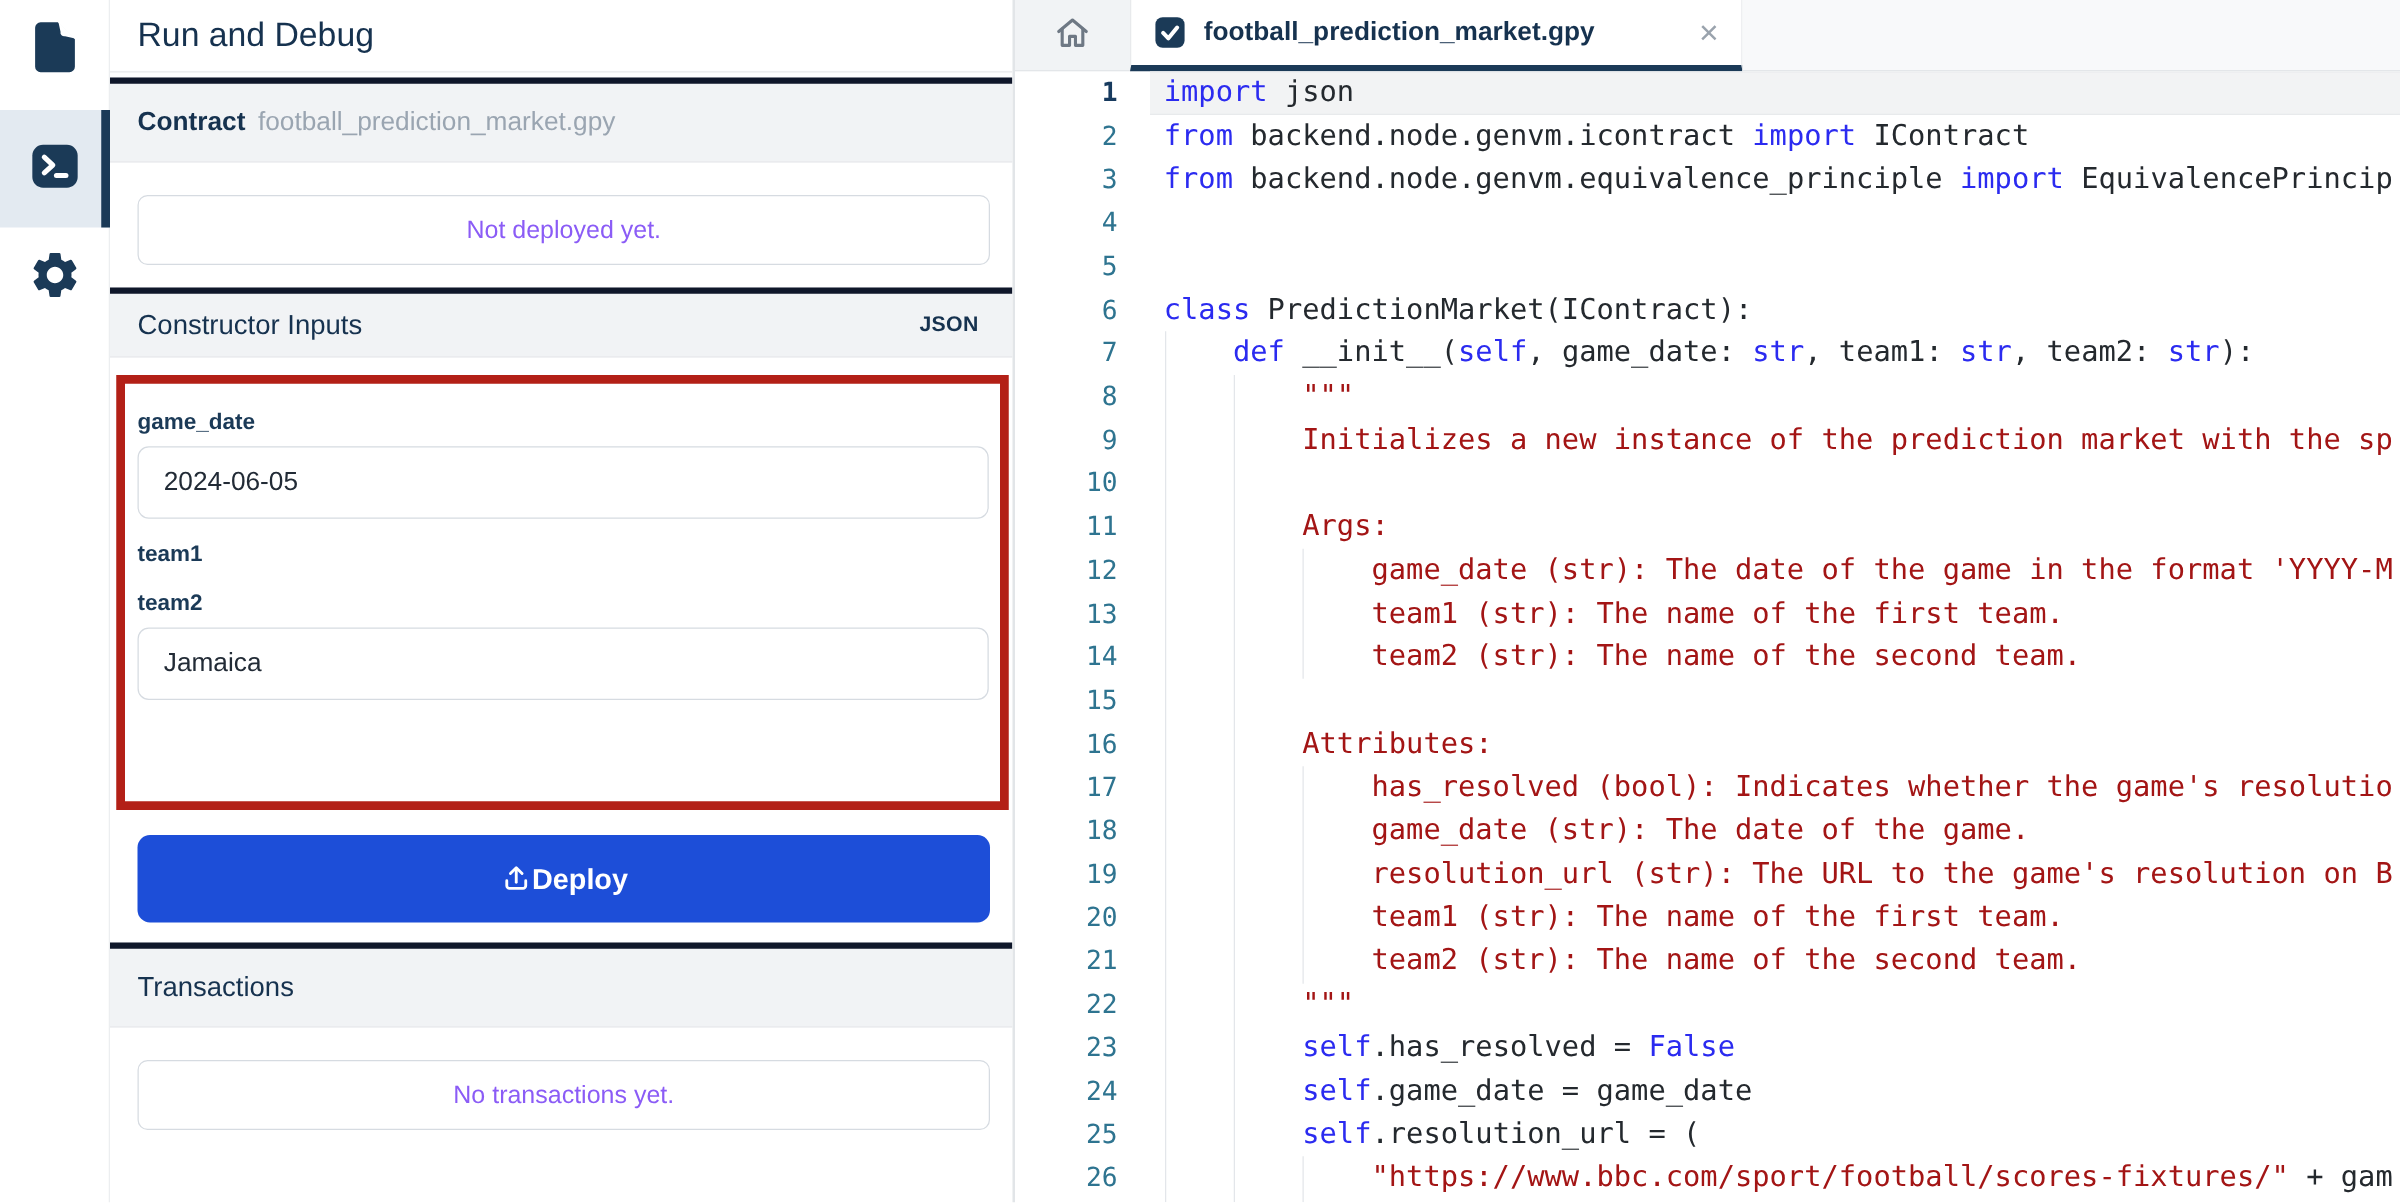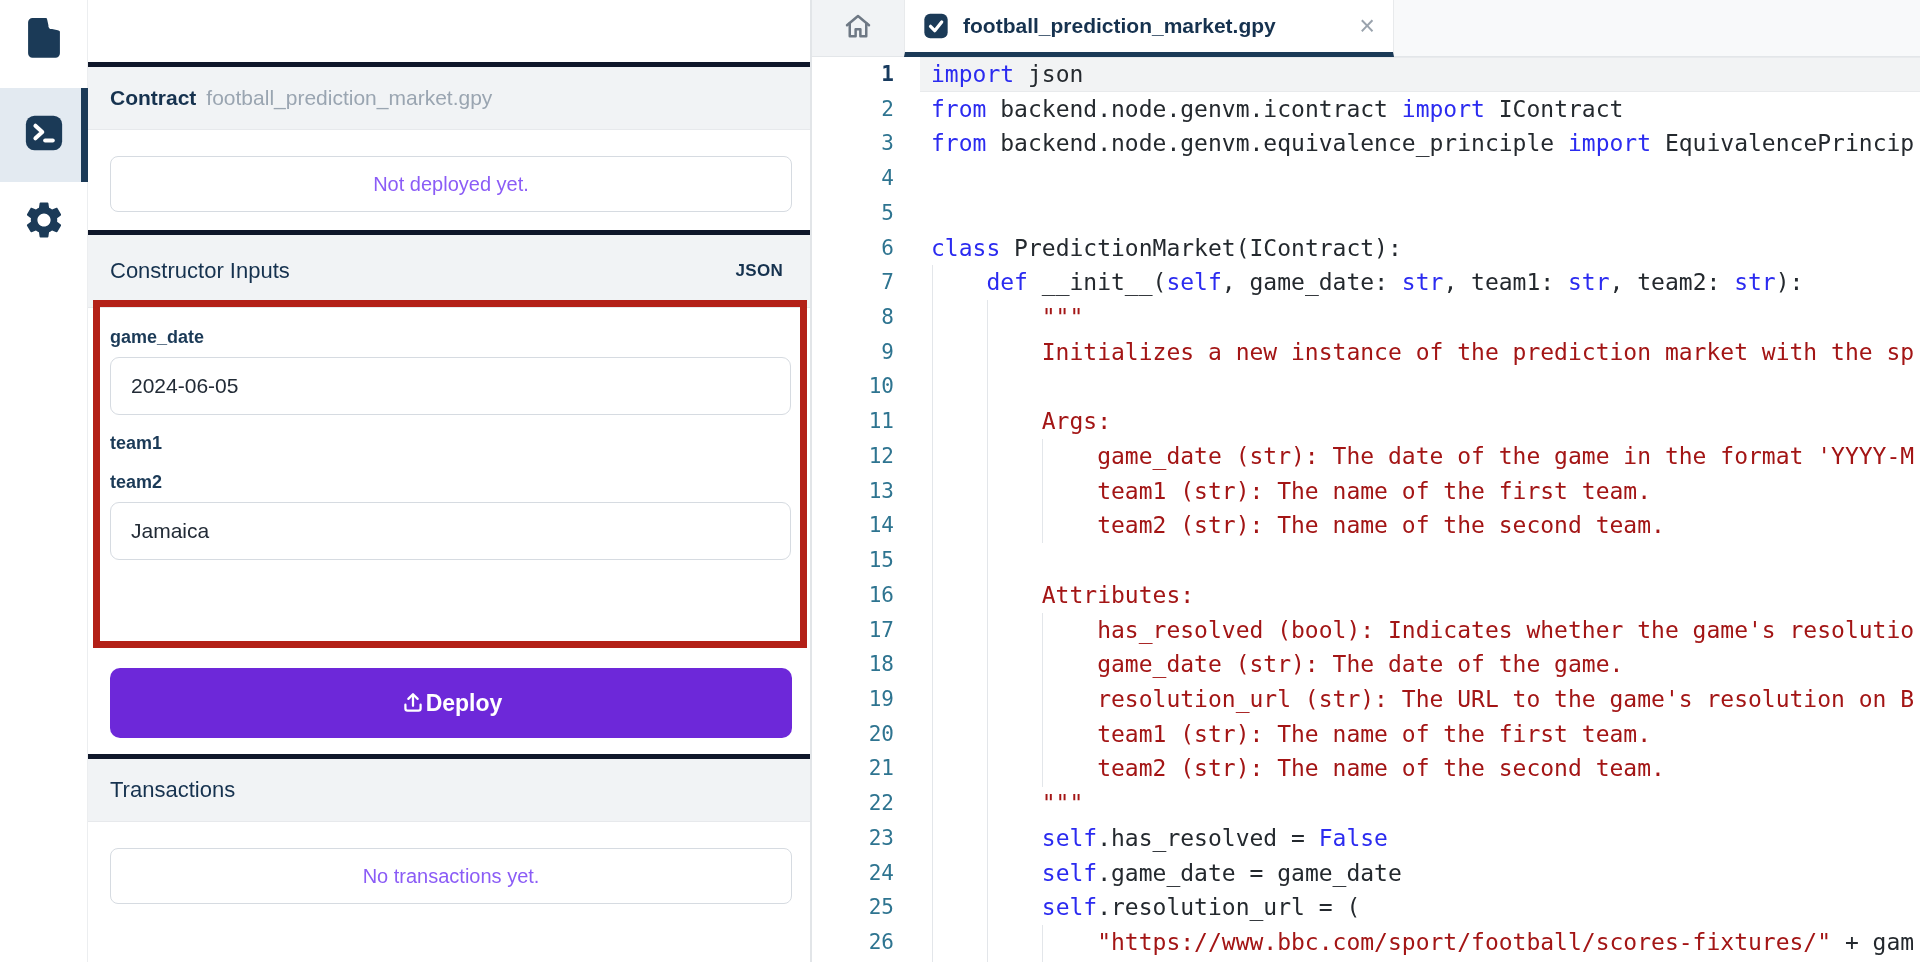--- a/index.html
+++ b/index.html
@@ -23,21 +23,21 @@
   .panel-header { position:absolute; left:0; top:0; width:722px; height:58px;
                   border-bottom:1px solid #e7e9ec; display:flex; align-items:center; padding-left:22px; }
   .panel-title { font-size:27px; font-weight:500; color:#16324f; }
 
   .band { position:absolute; left:0; width:722px; background:#f1f3f5;
           border-top:5px solid #0f172a; border-bottom:1px solid #e7e9ec;
           display:flex; align-items:center; padding:0 27px 0 22px; }
   .band-contract { top:62px; height:68px; }
   .contract-label { font-size:21px; font-weight:700; color:#16324f; }
   .contract-file  { font-size:21px; color:#9aa5b1; margin-left:10px; }
-  .band-constructor { top:230px; height:78px; justify-content:space-between; }
+  .band-constructor { top:230px; height:56px; justify-content:space-between; }
   .band-title { font-size:22px; font-weight:500; color:#16324f; }
   .json-toggle { font-size:17px; font-weight:700; color:#16324f; cursor:pointer; letter-spacing:.3px; }
   .band-transactions { top:754px; height:68px; }
 
   .empty-box { position:absolute; left:22px; right:18px; height:56px;
                border:1px solid #d6dbe1; border-radius:8px; background:#fff;
                display:flex; align-items:center; justify-content:center;
                font-size:20px; color:#8b5cf6; }
   .box-deploy-status { top:156px; }
   .box-no-tx { top:848px; }
@@ -46,21 +46,21 @@
   .annotation-rect { position:absolute; left:5px; right:3px; top:300px; height:348px;
                      border:7px solid #b32017; padding:20px 9px 0 10px; background:transparent; }
   .field-label { font-size:18px; font-weight:700; color:#1b3a57; height:21px; line-height:21px; }
   .field-input { display:block; width:100%; height:58px; margin-top:9px;
                  border:1px solid #d6dbe1; border-radius:9px; background:#fff;
                  font-family:"Liberation Sans", sans-serif; font-size:21px; color:#222b36;
                  padding:0 4px 0 20px; outline:none; }
   .field-gap { margin-top:18px; }
 
   .deploy-btn { position:absolute; left:22px; right:18px; top:668px; height:70px;
-                background:#6d28d9; border:none; border-radius:10px; cursor:pointer;
+                background:#1d4ed8; border:none; border-radius:10px; cursor:pointer;
                 display:flex; align-items:center; justify-content:center; gap:0;text-align:right; }
   .deploy-label { color:#fff; font-size:23px; font-weight:700;
                   font-family:"Liberation Sans", sans-serif; }
 
   
   .editor { position:absolute; left:810px; top:0; width:1110px; height:962px;
             border-left:2px solid #e2e5e8; background:#fff; }
   .tabbar { position:absolute; left:0; top:0; width:1110px; height:57px; display:flex; }
   .home-btn { width:92px; height:57px; background:#f1f3f5; border-bottom:1px solid #e3e6e9;
               display:flex; align-items:center; justify-content:center; cursor:pointer; }
@@ -120,20 +120,23 @@
     <div class="ab-item ab-settings">
       <span>
         <svg width="44" height="44" viewBox="0 0 24 24">
           <path fill="#1b3a57" d="M19.14,12.94c0.04-0.3,0.06-0.61,0.06-0.94c0-0.32-0.02-0.64-0.07-0.94l2.03-1.58c0.18-0.14,0.23-0.41,0.12-0.61l-1.92-3.32c-0.12-0.22-0.37-0.29-0.59-0.22l-2.39,0.96c-0.5-0.38-1.03-0.7-1.62-0.94L14.4,2.81c-0.04-0.24-0.24-0.41-0.48-0.41h-3.84c-0.24,0-0.43,0.17-0.47,0.41L9.25,5.35C8.66,5.59,8.12,5.92,7.63,6.29L5.24,5.33c-0.22-0.08-0.47,0-0.59,0.22L2.74,8.87C2.62,9.08,2.66,9.34,2.86,9.48l2.03,1.58C4.84,11.36,4.8,11.69,4.8,12s0.02,0.64,0.07,0.94l-2.03,1.58c-0.18,0.14-0.23,0.41-0.12,0.61l1.92,3.32c0.12,0.22,0.37,0.29,0.59,0.22l2.39-0.96c0.5,0.38,1.03,0.7,1.62,0.94l0.36,2.54c0.05,0.24,0.24,0.41,0.48,0.41h3.84c0.24,0,0.44-0.17,0.47-0.41l0.36-2.54c0.59-0.24,1.13-0.56,1.62-0.94l2.39,0.96c0.22,0.08,0.47,0,0.59-0.22l1.92-3.32c0.12-0.22,0.07-0.47-0.12-0.61L19.14,12.94z M12,15.6c-1.98,0-3.6-1.62-3.6-3.6s1.62-3.6,3.6-3.6s3.6,1.62,3.6,3.6S13.98,15.6,12,15.6z"></path>
         </svg>
       </span>
     </div>
   </div>
 
   <div class="side-panel">
+    <div class="panel-header">
+      <span class="panel-title">Run and Debug</span>
+    </div>
 
     <div class="band band-contract">
       <span class="contract-label">Contract</span>
       <span class="contract-file">football_prediction_market.gpy</span>
     </div>
 
     <div class="empty-box box-deploy-status">
       <span>Not deployed yet.</span>
     </div>
 

